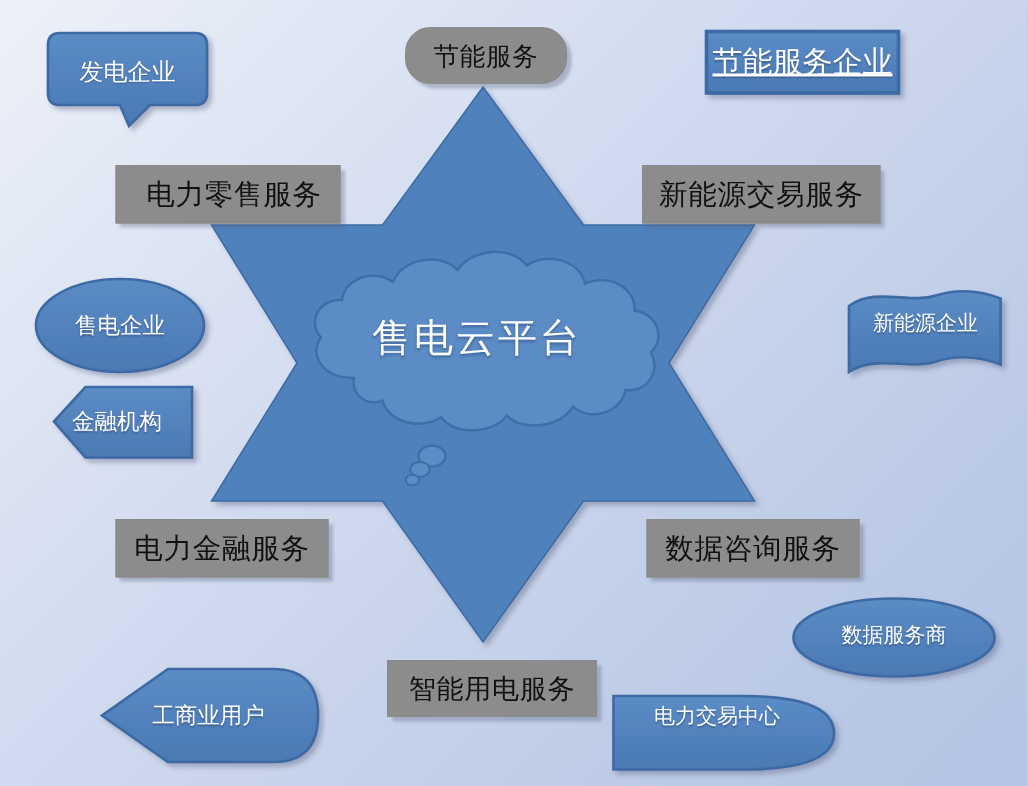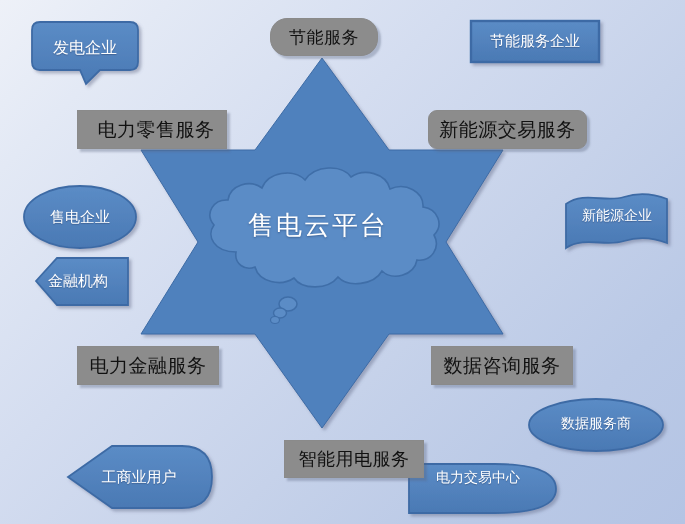--- a/index.html
+++ b/index.html
@@ -23,36 +23,36 @@
     border:1px solid #8a8a8a;
     color:#111;
     display:flex;align-items:center;justify-content:center;
     box-shadow:3px 3px 2px rgba(90,100,125,0.35);
     letter-spacing:0.5px;
     white-space:nowrap;
     font-weight:400;
   }
   .svc-top{left:270px;top:18px;width:106px;height:36px;font-size:17px;border-radius:17px;}
   .svc-retail{left:77px;top:110px;width:140px;height:37px;font-size:19px;padding-left:8px;}
-  .svc-newenergy{left:428px;top:110px;width:157px;height:37px;font-size:19px;border-radius:9px;}
+  .svc-newenergy{left:428px;top:110px;width:157px;height:37px;font-size:19px;}
   .svc-finance{left:77px;top:346px;width:140px;height:37px;font-size:19px;}
   .svc-data{left:431px;top:346px;width:140px;height:37px;font-size:19px;}
-  .svc-smart{left:258px;top:440px;width:138px;height:36px;font-size:18px;margin-left:26px;}
+  .svc-smart{left:258px;top:440px;width:138px;height:36px;font-size:18px;}
 
   
   .ent{
     position:absolute;
     color:#fff;
     display:flex;align-items:center;justify-content:center;
     white-space:nowrap;
     text-shadow:0 1px 1px rgba(40,60,100,0.45);
     pointer-events:none;
   }
   .ent-gen{left:31px;top:28px;width:108px;height:40px;font-size:16px;}
-  .ent-esco{left:473px;top:22px;width:124px;height:38px;font-size:15px;}
+  .ent-esco{left:473px;top:22px;width:124px;height:38px;font-size:20px;text-decoration:underline;}
   .ent-seller{left:24px;top:190px;width:112px;height:54px;font-size:15px;}
   .ent-fin{left:16px;top:258px;width:124px;height:46px;font-size:15px;}
   .ent-newe{left:563px;top:196px;width:108px;height:40px;font-size:14px;}
   .ent-biz{left:68px;top:450px;width:142px;height:54px;font-size:15px;}
   .ent-dsp{left:529px;top:400px;width:134px;height:48px;font-size:14px;}
   .ent-exch{left:411px;top:455px;width:134px;height:46px;font-size:14px;}
 
   .core-label{
     position:absolute;left:208px;top:202px;width:220px;height:46px;
     display:flex;align-items:center;justify-content:center;

